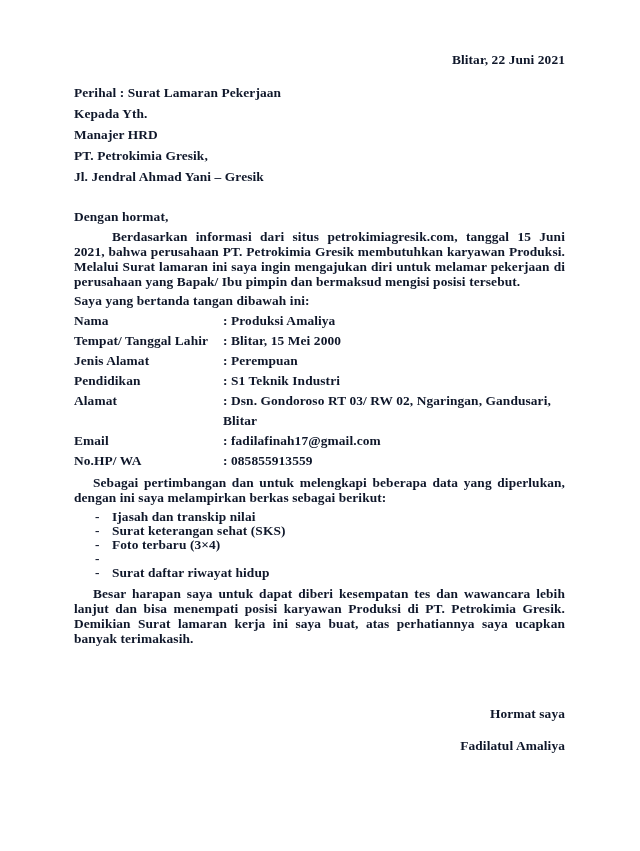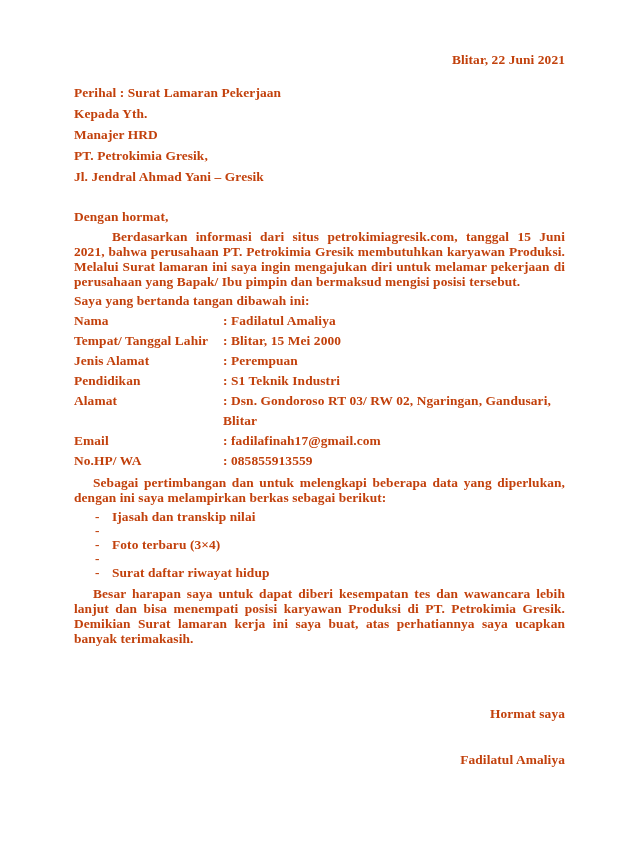--- a/index.html
+++ b/index.html
@@ -11,21 +11,21 @@
     overflow: hidden;
   }
   .letter-page {
     width: 640px;
     height: 851px;
     padding: 46px 75px 0 74px;
     background: #ffffff;
     font-family: "Liberation Serif", "DejaVu Serif", serif;
     font-weight: 600;
     font-size: 13.4px;
-    color: #c2410c;
+    color: #0f172a;
     letter-spacing: 0.1px;
   }
   .date-line {
     text-align: right;
     line-height: 20px;
     margin-top: 4px;
   }
   .subject-line {
     margin-top: 12px;
     line-height: 21px;
@@ -82,21 +82,21 @@
   .closing-para {
     margin-top: 6px;
     text-indent: 19px;
   }
   .signature-block {
     margin-top: 58px;
     text-align: right;
   }
   .signature-closing { line-height: 20px; }
   .signature-name {
-    margin-top: 26px;
+    margin-top: 12px;
     line-height: 20px;
   }
 </style>
 </head>
 <body>
 
 <div class="letter-page">
 
   <div class="date-line">Blitar, 22 Juni 2021</div>
 
@@ -111,21 +111,21 @@
 
   <div class="salutation">Dengan hormat,</div>
 
   <p class="para opening-para">Berdasarkan informasi dari situs petrokimiagresik.com, tanggal 15 Juni 2021, bahwa perusahaan PT. Petrokimia Gresik membutuhkan karyawan Produksi. Melalui Surat lamaran ini saya ingin mengajukan diri untuk melamar pekerjaan di perusahaan yang Bapak/ Ibu pimpin dan bermaksud mengisi posisi tersebut.</p>
 
   <div class="identity-intro">Saya yang bertanda tangan dibawah ini:</div>
 
   <div class="data-table">
     <div class="data-row">
       <span class="data-label">Nama</span>
-      <span class="data-value">: Fadilatul Amaliya</span>
+      <span class="data-value">: Produksi Amaliya</span>
     </div>
     <div class="data-row">
       <span class="data-label">Tempat/ Tanggal Lahir</span>
       <span class="data-value">: Blitar, 15 Mei 2000</span>
     </div>
     <div class="data-row">
       <span class="data-label">Jenis Alamat</span>
       <span class="data-value">: Perempuan</span>
     </div>
     <div class="data-row">
@@ -148,20 +148,21 @@
 
   <p class="para attach-intro">Sebagai pertimbangan dan untuk melengkapi beberapa data yang diperlukan, dengan ini saya melampirkan berkas sebagai berikut:</p>
 
   <ul class="attach-list">
     <li>
       <span class="attach-bullet">-</span>
       <span>Ijasah dan transkip nilai</span>
     </li>
     <li>
       <span class="attach-bullet">-</span>
+      <span>Surat keterangan sehat (SKS)</span>
     </li>
     <li>
       <span class="attach-bullet">-</span>
       <span>Foto terbaru (3×4)</span>
     </li>
     <li>
       <span class="attach-bullet">-</span>
     </li>
     <li>
       <span class="attach-bullet">-</span>

